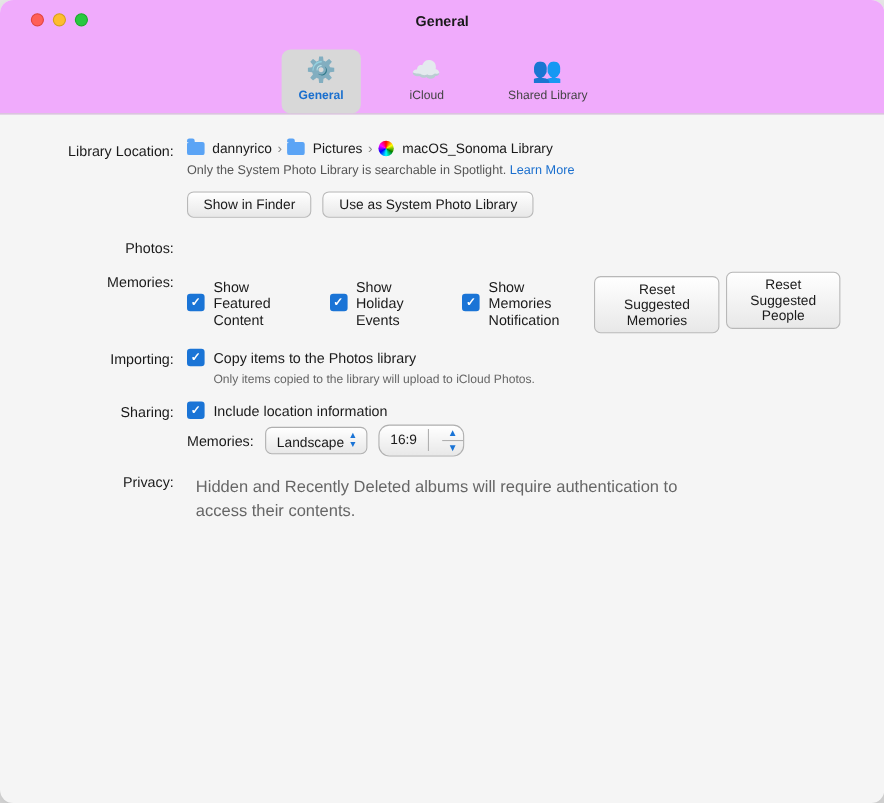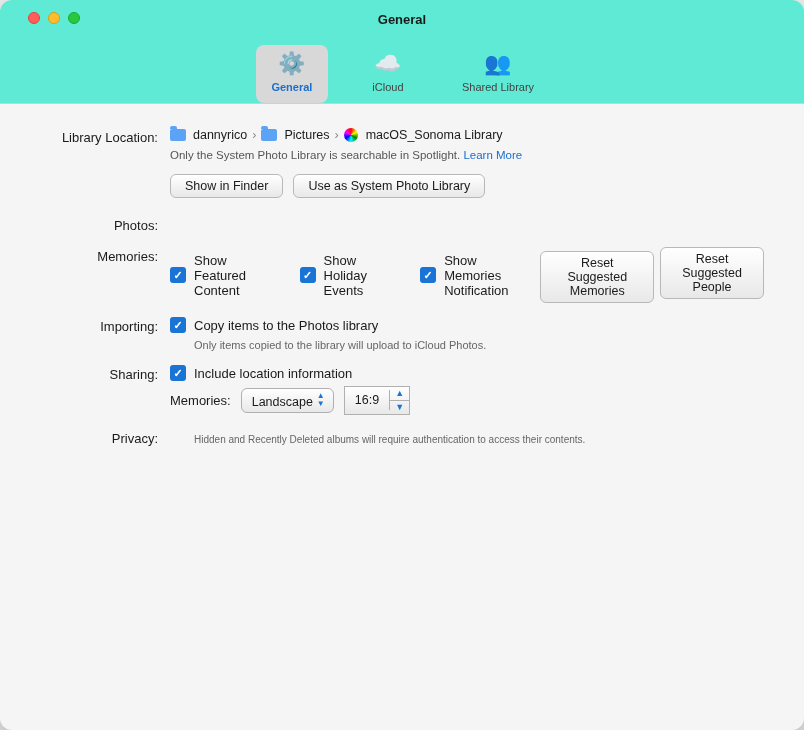--- a/index.html
+++ b/index.html
@@ -19,21 +19,21 @@
       min-height: 730px;
       background: #f5f5f5;
       border-radius: 12px;
       box-shadow: 0 20px 60px rgba(0,0,0,0.35);
       overflow: hidden;
       display: flex;
       flex-direction: column;
     }
 
     .titlebar {
-      background: #5eead4;
+      background: #f0abfc;
       padding: 12px 28px 0;
       display: flex;
       flex-direction: column;
       align-items: center;
       border-bottom: 1px solid #d0d0d0;
     }
 
     .traffic-lights {
       display: flex;
       gap: 8px;
@@ -245,22 +245,23 @@
       gap: 10px;
       font-size: 13px;
       color: #1a1a1a;
     }
 
     .stepper-select {
       display: flex;
       align-items: center;
       background: linear-gradient(to bottom, #ffffff, #e8e8e8);
       border: 1px solid #b0b0b0;
-      border-radius: 0;
+      border-radius: 10px;
       overflow: hidden;
+      gap: 12px;
     }
 
     .stepper-value {
       padding: 3px 10px;
       font-size: 12.5px;
       color: #1a1a1a;
       border-right: 1px solid #b0b0b0;
       min-width: 44px;
       text-align: center;
     }
@@ -303,23 +304,23 @@
     .landscape-arrows {
       display: flex;
       flex-direction: column;
       align-items: center;
       font-size: 8px;
       color: #1a74d6;
       line-height: 1.1;
     }
 
     .privacy-subtext {
-      font-size: 10px;
+      font-size: 15px;
       color: #666;
-      margin-left: 24px;
+      margin-left: 8px;
       margin-top: 3px;
       max-width: 460px;
       line-height: 1.5;
     }
 
     .rainbow-circle {
       display: inline-block;
       width: 14px;
       height: 14px;
       border-radius: 50%;

